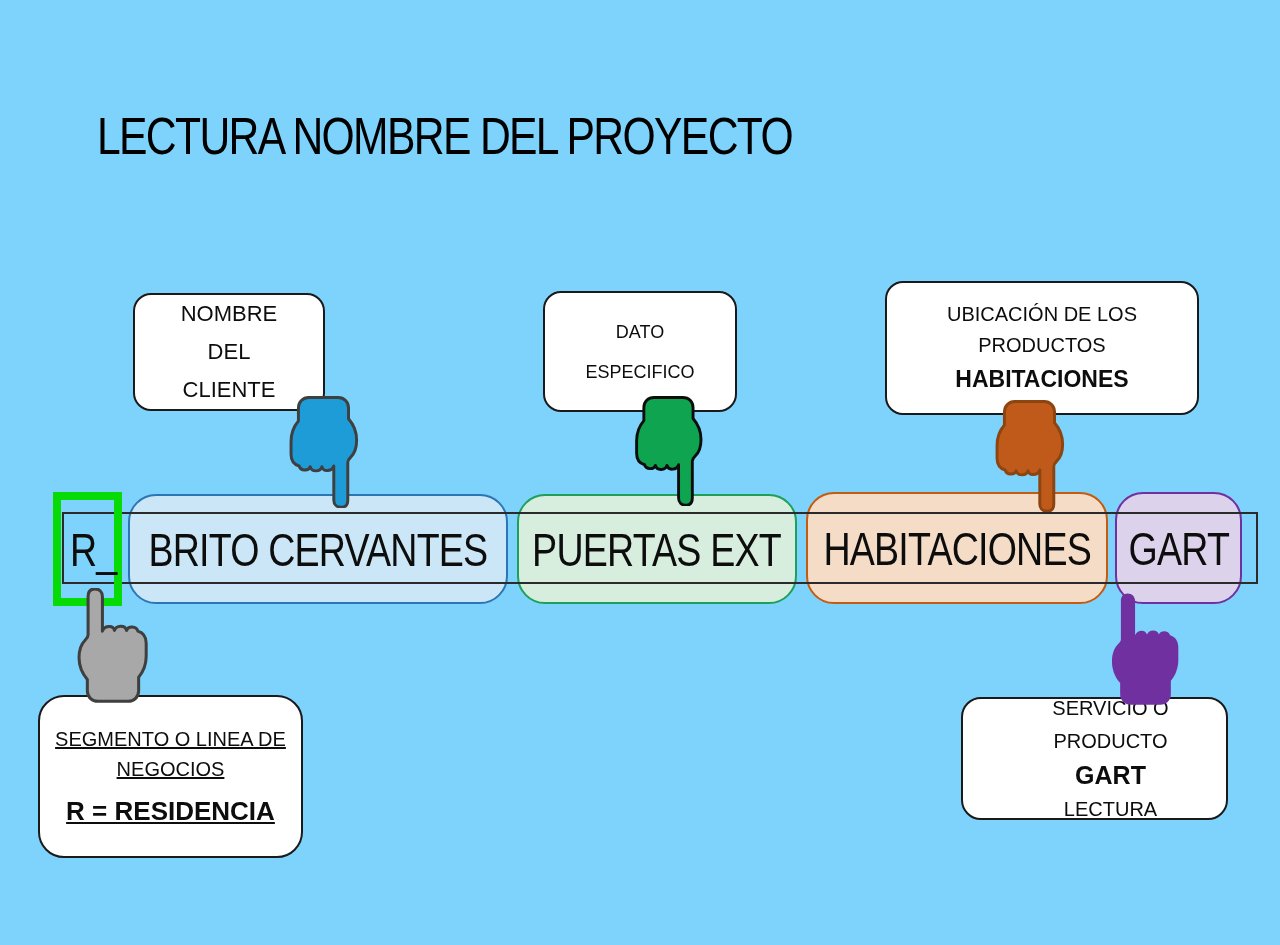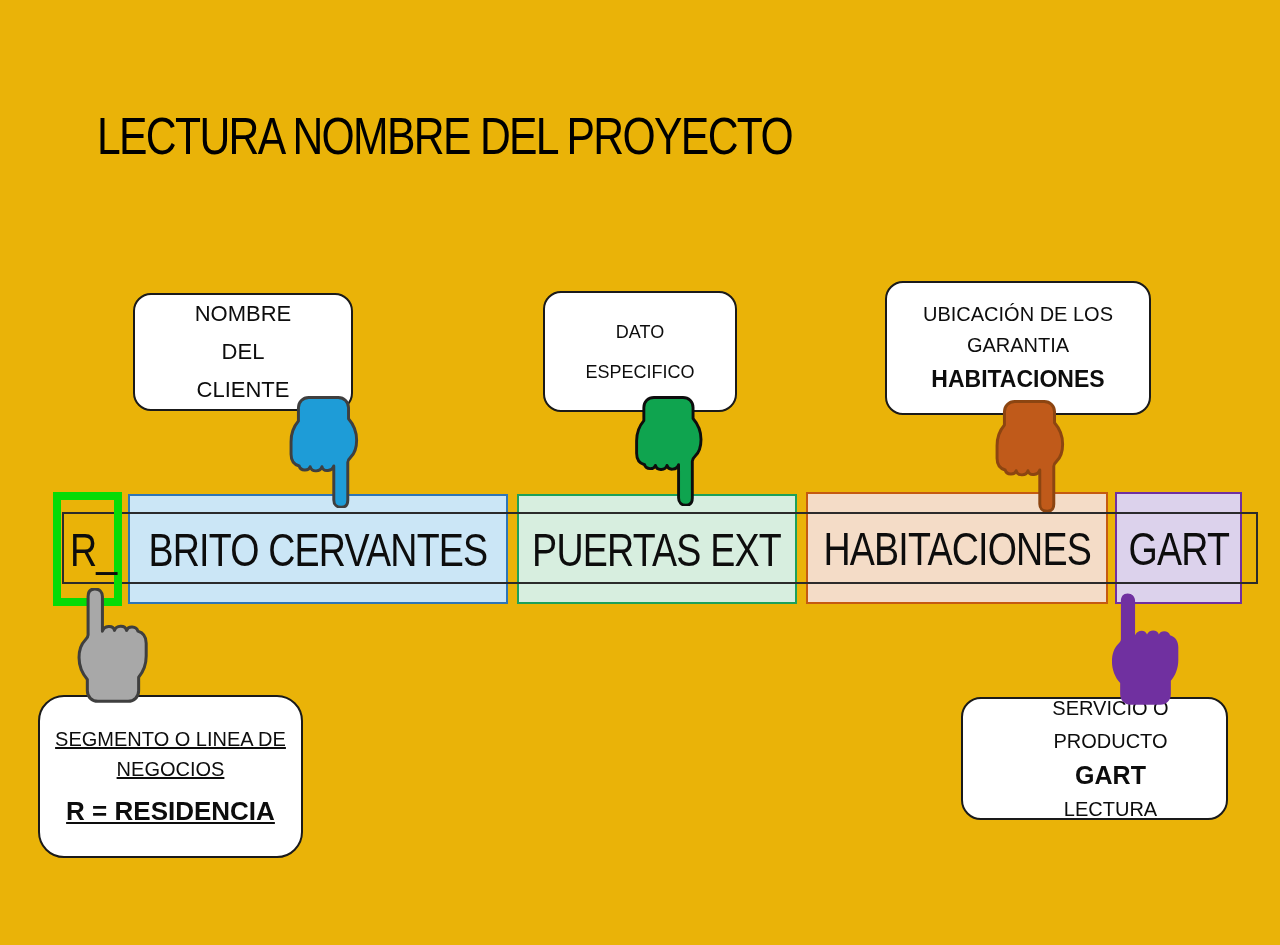--- a/index.html
+++ b/index.html
@@ -1,27 +1,27 @@
 <!DOCTYPE html>
 <html><head>
 <meta charset="utf-8">
 <style>
   html,body{margin:0;padding:0;background:#fff;}
   .stage{
-    position:relative;width:1280px;height:945px;background:#eab308;overflow:hidden;
+    position:relative;width:1280px;height:945px;background:#7dd3fc;overflow:hidden;
     font-family:"Liberation Sans", sans-serif;color:#0d0d0d;
   }
   
   .title{
     position:absolute;left:97px;top:106px;font-size:52px;font-weight:400;
     letter-spacing:-2px;white-space:nowrap;color:#000;
     transform:scaleX(0.82);transform-origin:left center;
   }
   
-  .seg{position:absolute;display:flex;align-items:center;justify-content:center;box-sizing:border-box;}
+  .seg{position:absolute;display:flex;align-items:center;justify-content:center;box-sizing:border-box;border-radius:28px;}
   .seg .seg-label{
     font-size:47px;letter-spacing:-1px;white-space:nowrap;color:#0d0d0d;
     transform:scaleX(0.8);transform-origin:center center;
   }
   #seg-client {left:128px;top:494px;width:380px;height:110px;background:#CBE6F6;border:2px solid #2E75B6;}
   #seg-specific{left:517px;top:494px;width:280px;height:110px;background:#D7EEDF;border:2px solid #1DA05A;justify-content:center;}
   #seg-location{left:806px;top:492px;width:302px;height:112px;background:#F4DCC7;border:2px solid #C55A11;}
   #seg-service {left:1115px;top:492px;width:127px;height:112px;background:#DCD2EC;border:2px solid #7030A0;}
   
   .thin-rect{
@@ -40,25 +40,25 @@
     transform:scaleX(0.8);transform-origin:left center;
   }
   
   .callout{
     position:absolute;background:#fff;border:2px solid #1a1a1a;border-radius:18px;
     box-sizing:border-box;display:flex;flex-direction:column;justify-content:center;
     align-items:center;text-align:center;color:#0d0d0d;
   }
   .callout .line{font-size:20px;font-weight:400;}
   .callout .line.em{font-weight:700;}
-  #callout-client{left:133px;top:293px;width:220px;height:118px;}
+  #callout-client{left:133px;top:293px;width:192px;height:118px;}
   #callout-client .line{font-size:22px;line-height:38px;}
   #callout-specific{left:543px;top:291px;width:194px;height:121px;}
   #callout-specific .line{font-size:18px;line-height:40px;}
-  #callout-location{left:885px;top:281px;width:266px;height:134px;}
+  #callout-location{left:885px;top:281px;width:314px;height:134px;}
   #callout-location .line{line-height:31px;}
   #callout-location .line.em{font-size:23px;line-height:36px;}
   #callout-segment{left:38px;top:695px;width:265px;height:163px;border-radius:26px;}
   #callout-segment .line{line-height:30px;text-decoration:underline;}
   #callout-segment .line.em{font-size:26px;line-height:38px;margin-top:8px;}
   #callout-service{left:961px;top:697px;width:267px;height:123px;border-radius:20px;padding-left:32px;}
   #callout-service .line{line-height:33px;}
   #callout-service .line.em{font-size:25px;line-height:35px;}
   
   .hand{position:absolute;}
@@ -105,21 +105,21 @@
     <div class="line">CLIENTE</div>
   </div>
 
   <div class="callout" id="callout-specific">
     <div class="line">DATO</div>
     <div class="line">ESPECIFICO</div>
   </div>
 
   <div class="callout" id="callout-location">
     <div class="line">UBICACIÓN DE LOS</div>
-    <div class="line">GARANTIA</div>
+    <div class="line">PRODUCTOS</div>
     <div class="line em">HABITACIONES</div>
   </div>
 
   <div class="callout" id="callout-segment">
     <div class="line">SEGMENTO O LINEA DE</div>
     <div class="line">NEGOCIOS</div>
     <div class="line em">R = RESIDENCIA</div>
   </div>
 
   <div class="callout" id="callout-service">

